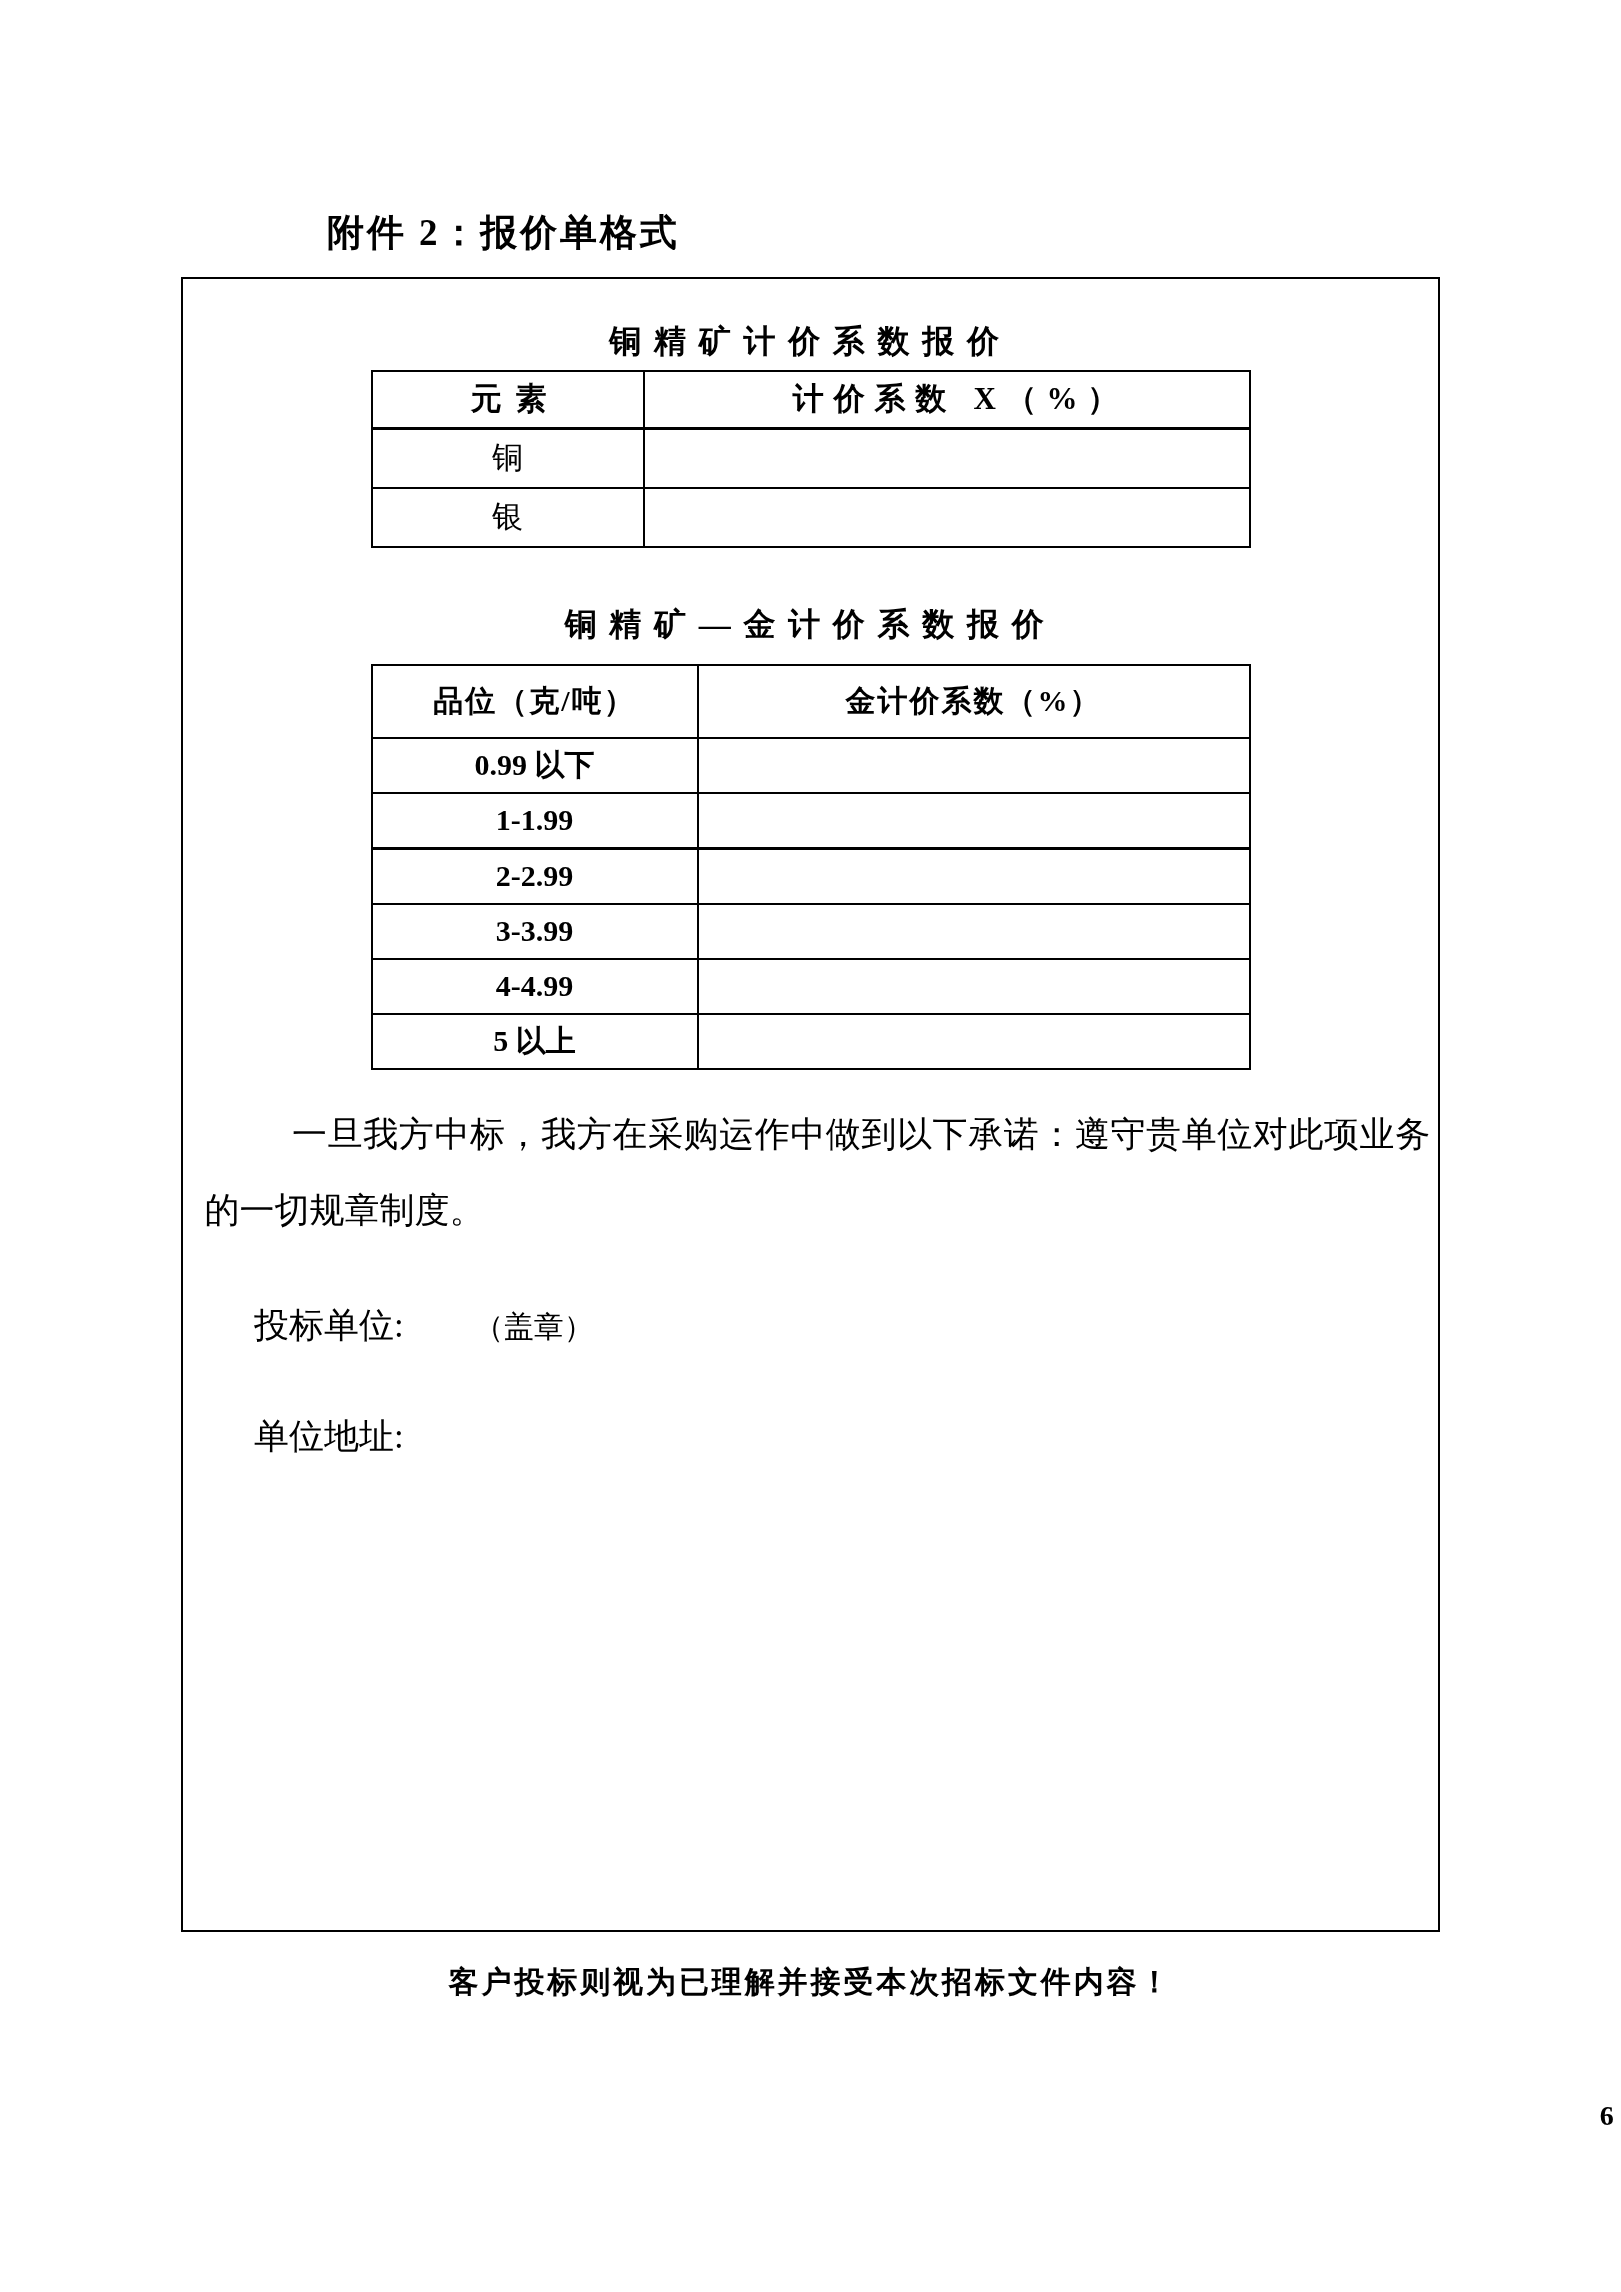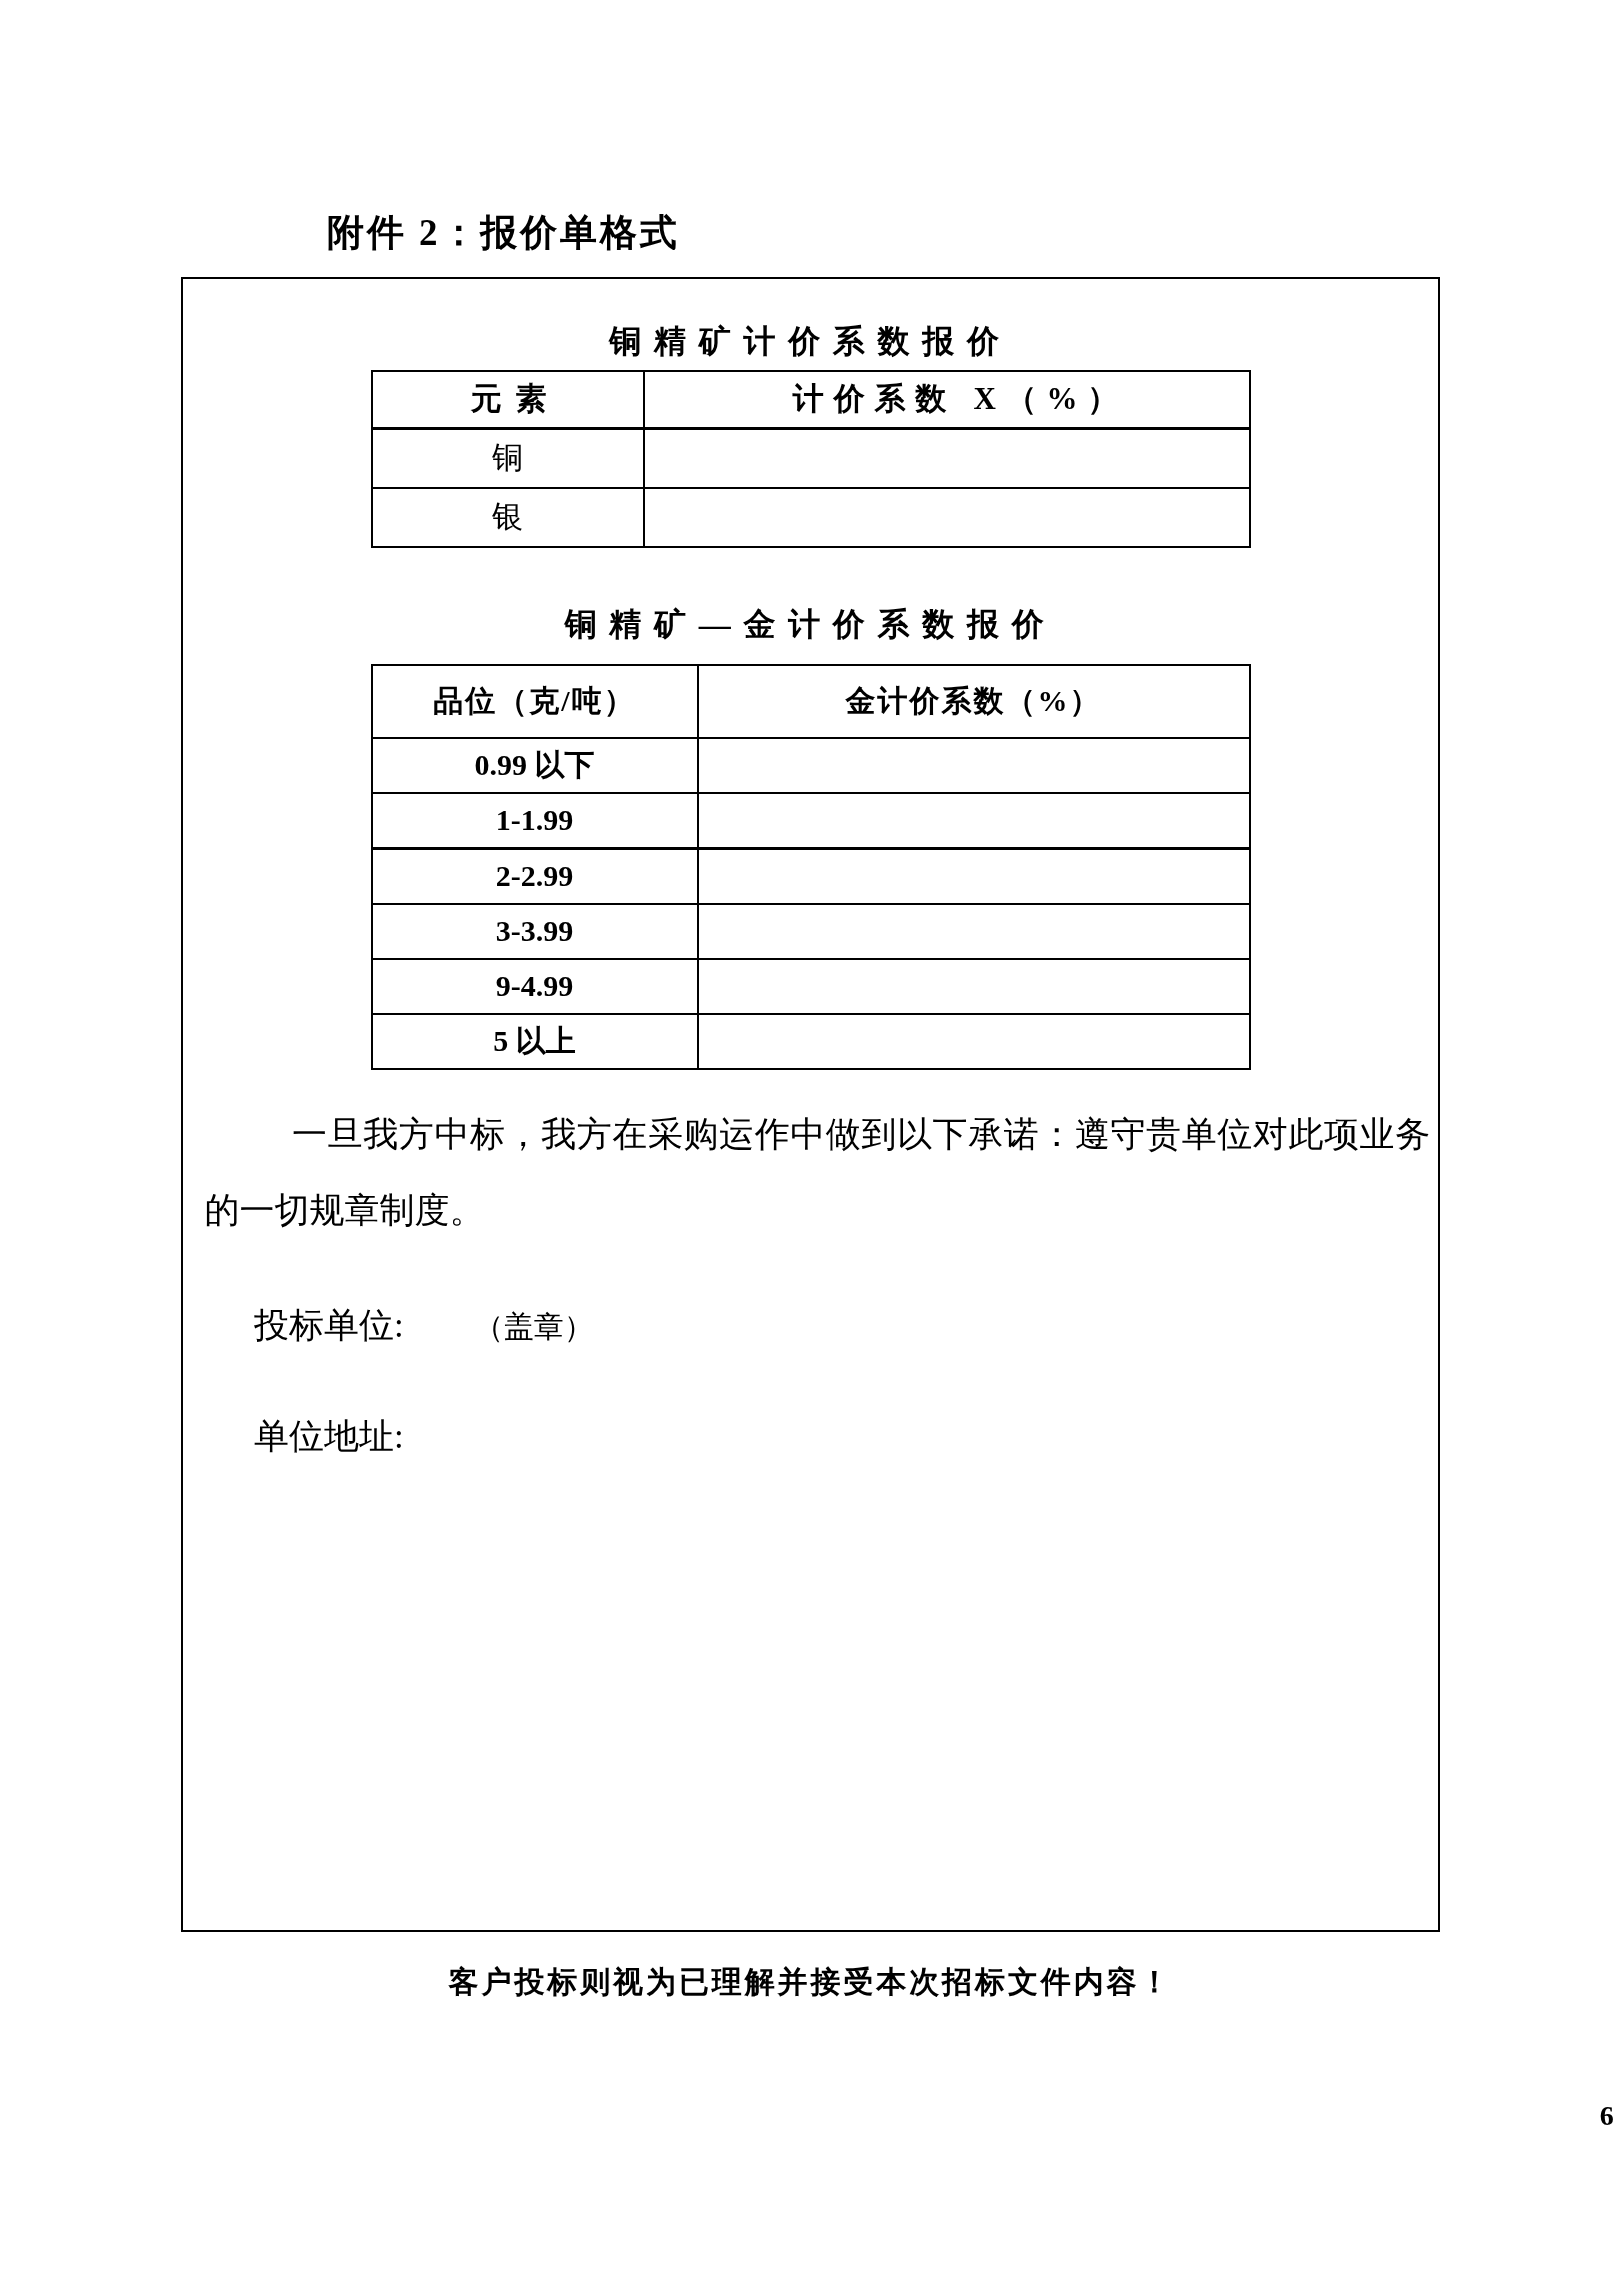--- a/index.html
+++ b/index.html
@@ -162,21 +162,21 @@
     </tr>
     <tr>
       <td>2-2.99</td>
       <td></td>
     </tr>
     <tr>
       <td>3-3.99</td>
       <td></td>
     </tr>
     <tr>
-      <td>9-4.99</td>
+      <td>4-4.99</td>
       <td></td>
     </tr>
     <tr>
       <td>5 以上</td>
       <td></td>
     </tr>
   </tbody>
     </table>
 
   <p class="para commitment">一旦我方中标，我方在采购运作中做到以下承诺：遵守贵单位对此项业务的一切规章制度。</p>

